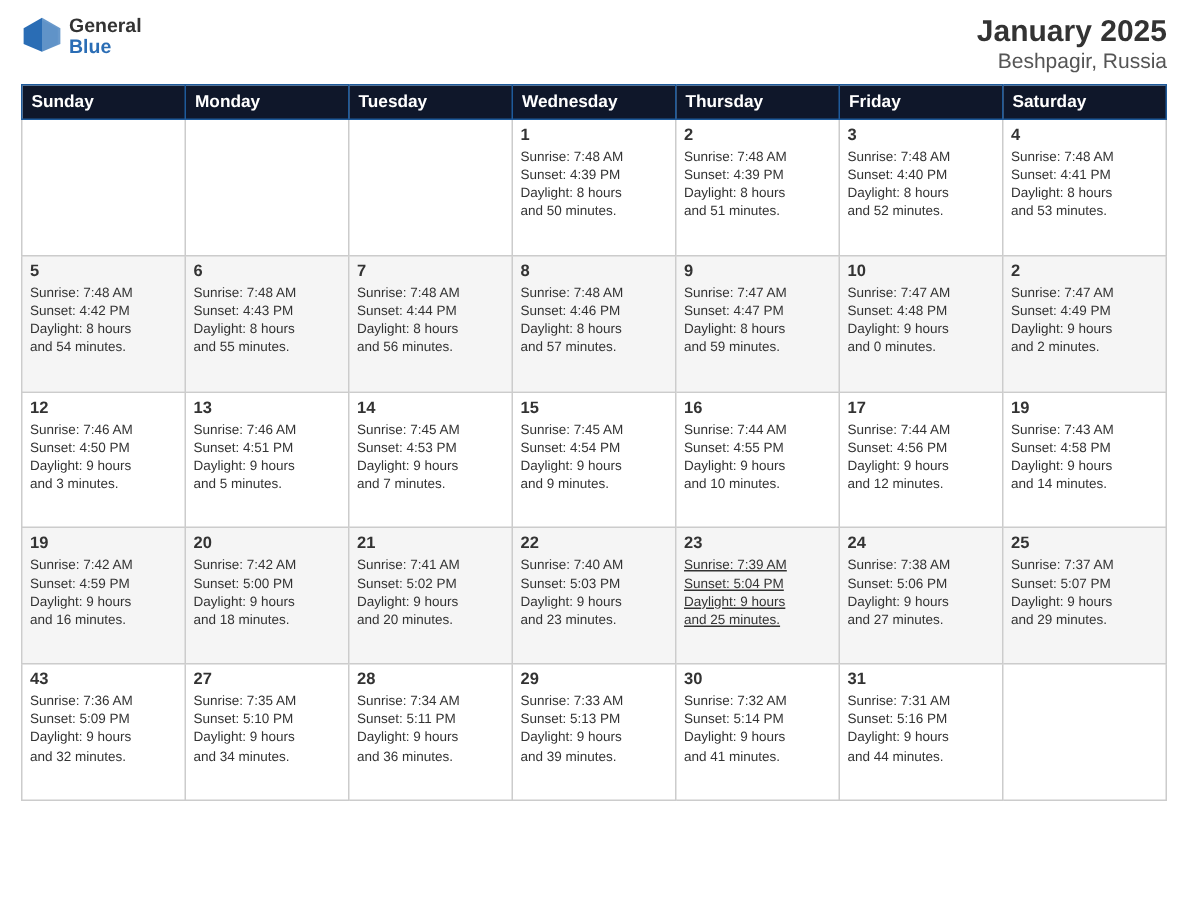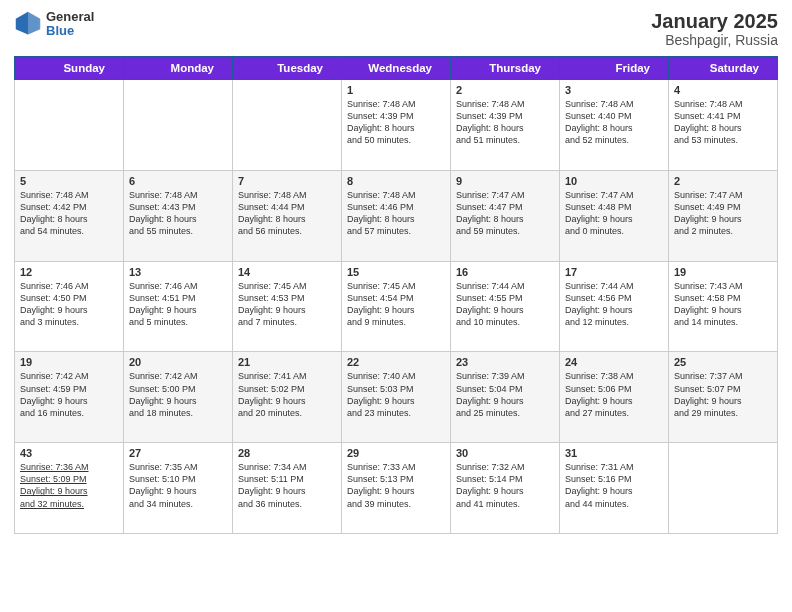--- a/index.html
+++ b/index.html
@@ -55,26 +55,26 @@
       color: #555;
     }
     .calendar {
       flex: 1;
       border: 1px solid #ccc;
       border-collapse: collapse;
       width: 100%;
       table-layout: fixed;
     }
     .calendar th {
-      background: #6d28d9;
+      background: #0f172a;
       color: #fff;
       font-size: 11.5px;
       font-weight: bold;
-      padding: 5px 18px;
-      text-align: right;
+      padding: 5px 6px;
+      text-align: left;
       border: 1px solid #1e5a9a;
     }
     .calendar td {
       vertical-align: top;
       border: 1px solid #ccc;
       padding: 4px 5px;
       font-size: 9.5px;
       color: #333;
       background: #fff;
       height: 88px;
@@ -291,21 +291,21 @@
           </td>
           <td>
             <span class="day-num">22</span>
             <div class="cell-text" style="white-space: pre-line;">Sunrise: 7:40 AM
 Sunset: 5:03 PM
 Daylight: 9 hours
 and 23 minutes.</div>
           </td>
           <td>
             <span class="day-num">23</span>
-            <div class="cell-text" style="white-space: pre-line;">Sunrise: 7:39 AM
+            <div class="cell-text" style="white-space: pre-line; text-decoration: underline;">Sunrise: 7:39 AM
 Sunset: 5:04 PM
 Daylight: 9 hours
 and 25 minutes.</div>
           </td>
           <td>
             <span class="day-num">24</span>
             <div class="cell-text" style="white-space: pre-line;">Sunrise: 7:38 AM
 Sunset: 5:06 PM
 Daylight: 9 hours
 and 27 minutes.</div>
@@ -314,21 +314,21 @@
             <span class="day-num">25</span>
             <div class="cell-text" style="white-space: pre-line;">Sunrise: 7:37 AM
 Sunset: 5:07 PM
 Daylight: 9 hours
 and 29 minutes.</div>
           </td>
         </tr>
         <tr>
           <td>
             <span class="day-num">43</span>
-            <div class="cell-text" style="white-space: pre-line; text-decoration: underline;">Sunrise: 7:36 AM
+            <div class="cell-text" style="white-space: pre-line;">Sunrise: 7:36 AM
 Sunset: 5:09 PM
 Daylight: 9 hours
 and 32 minutes.</div>
           </td>
           <td>
             <span class="day-num">27</span>
             <div class="cell-text" style="white-space: pre-line;">Sunrise: 7:35 AM
 Sunset: 5:10 PM
 Daylight: 9 hours
 and 34 minutes.</div>

